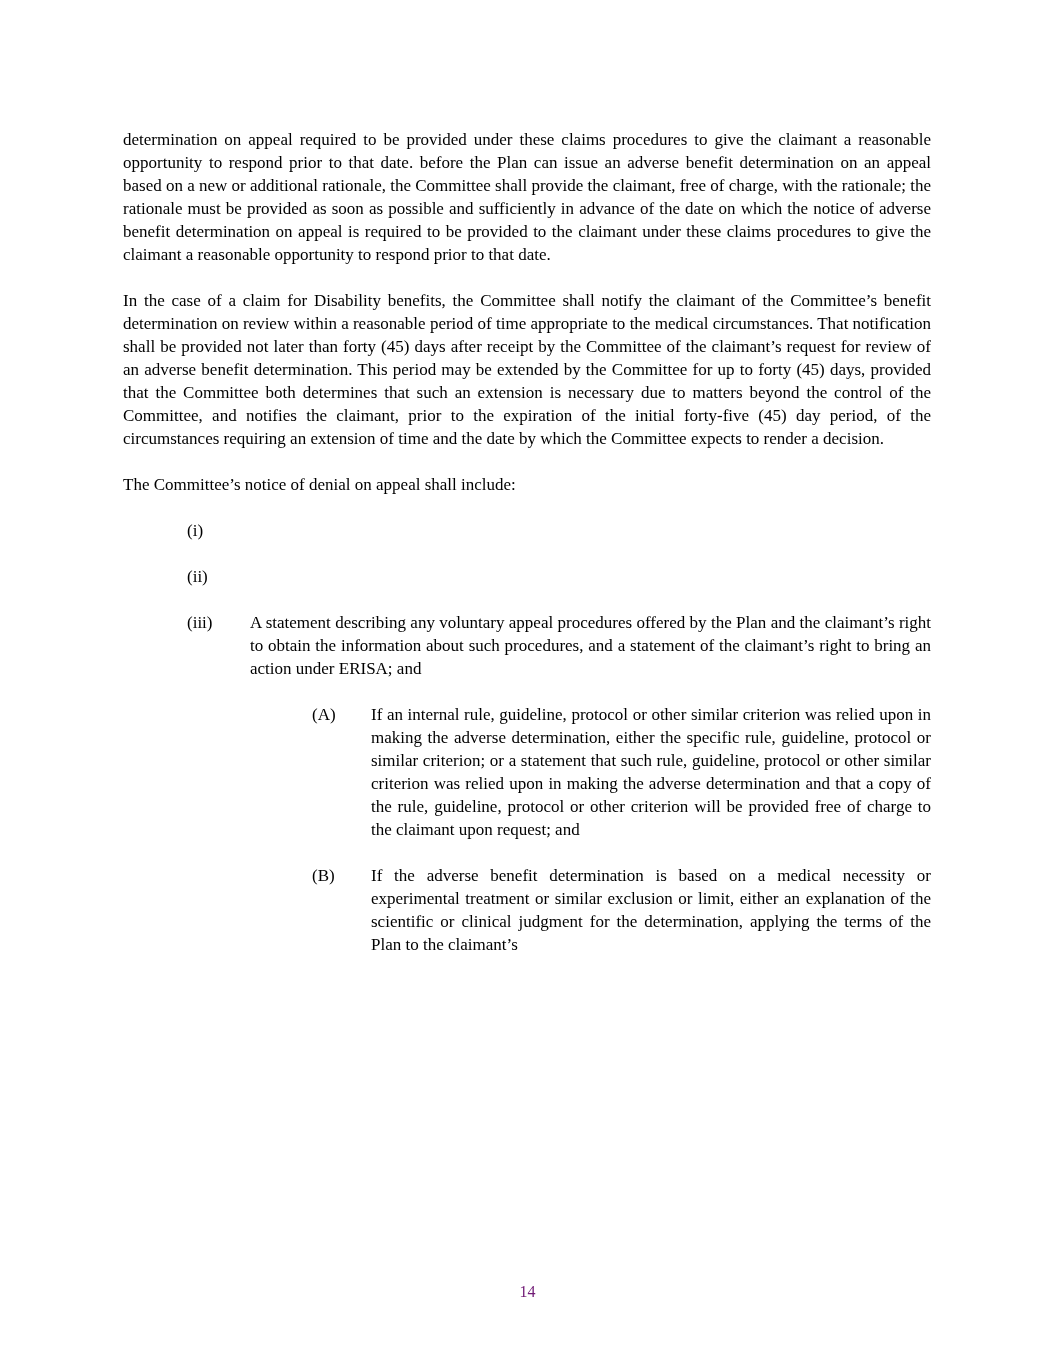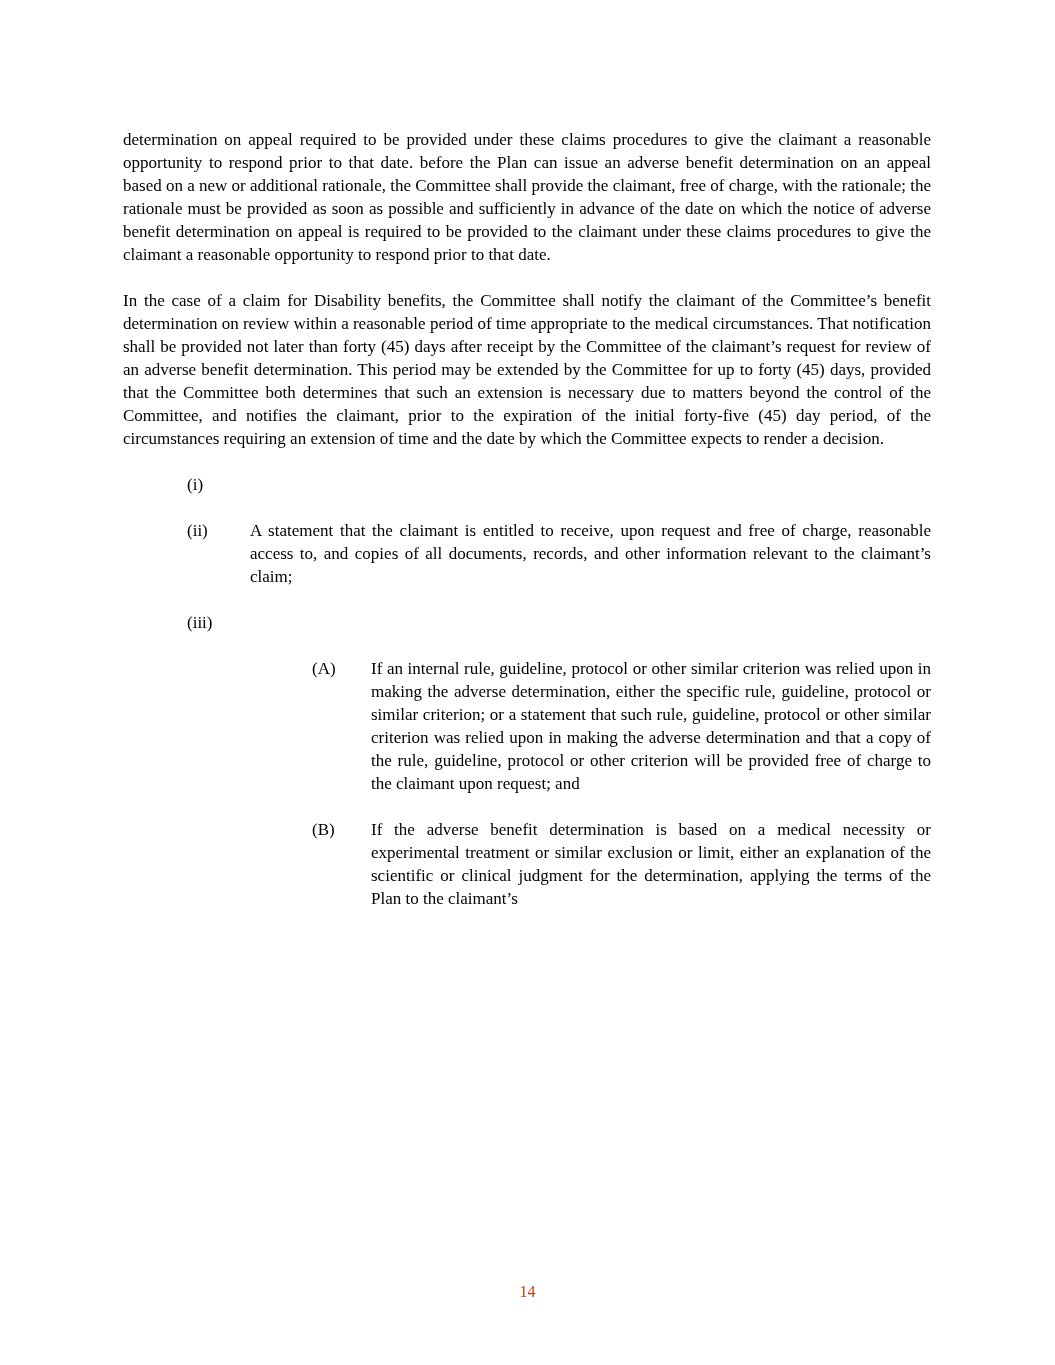--- a/index.html
+++ b/index.html
@@ -49,47 +49,48 @@
   .gray-text {
     color: #808080;
   }
   .page-number {
     position: absolute;
     bottom: 62px;
     left: 0;
     width: 100%;
     text-align: center;
     font-size: 16px;
-    color: #c2410c;
+    color: #701a75;
   }
 </style>
 </head>
 <body>
 
 <div class="page">
   <div class="content">
 
     <p class="para">determination on appeal required to be provided under these claims procedures to give the claimant a reasonable opportunity to respond prior to that date.  before the Plan can issue an adverse benefit determination on an appeal based on a new or additional rationale, the Committee shall provide the claimant, free of charge, with the rationale; the rationale must be provided as soon as possible and sufficiently in advance of the date on which the notice of adverse benefit determination on appeal is required to be provided to the claimant under these claims procedures to give the claimant a reasonable opportunity to respond prior to that date.</p>
 
     <p class="para">In the case of a claim for Disability benefits, the Committee shall notify the claimant of the Committee’s benefit determination on review within a reasonable period of time appropriate to the medical circumstances.  That notification shall be provided not later than forty (45) days after receipt by the Committee of the claimant’s request for review of an adverse benefit determination.  This period may be extended by the Committee for up to forty (45) days, provided that the Committee both determines that such an extension is necessary due to matters beyond the control of the Committee, and notifies the claimant, prior to the expiration of the initial forty-five (45) day period, of the circumstances requiring an extension of time and the date by which the Committee expects to render a decision.</p>
 
+    <p class="para">The Committee’s notice of denial on appeal shall include:</p>
 
     <div class="list">
 
       <div class="list-item">
         <span class="marker">(i)</span>
       </div>
 
       <div class="list-item">
         <span class="marker">(ii)</span>
-        <div class="item-text">A statement that the claimant is entitled to receive, upon request and free of charge, reasonable access to, and copies of all documents, records, and other information relevant to the claimant’s claim;</div>
       </div>
 
       <div class="list-item">
         <span class="marker">(iii)</span>
+        <div class="item-text">A statement describing any voluntary appeal procedures offered by the Plan and the claimant’s right to obtain the information about such procedures, and a statement of the claimant’s right to bring an action under ERISA; and</div>
       </div>
 
 
       <div class="list-item sub-item">
         <span class="marker">(A)</span>
         <div class="item-text">If an internal rule, guideline, protocol or other similar criterion was relied upon in making the adverse determination, either the specific rule, guideline, protocol or similar criterion; or a statement that such rule, guideline, protocol or other similar criterion was relied upon in making the adverse determination and that a copy of the rule, guideline, protocol or other criterion will be provided free of charge to the claimant upon request; and</div>
       </div>
 
       <div class="list-item sub-item">
         <span class="marker">(B)</span>

